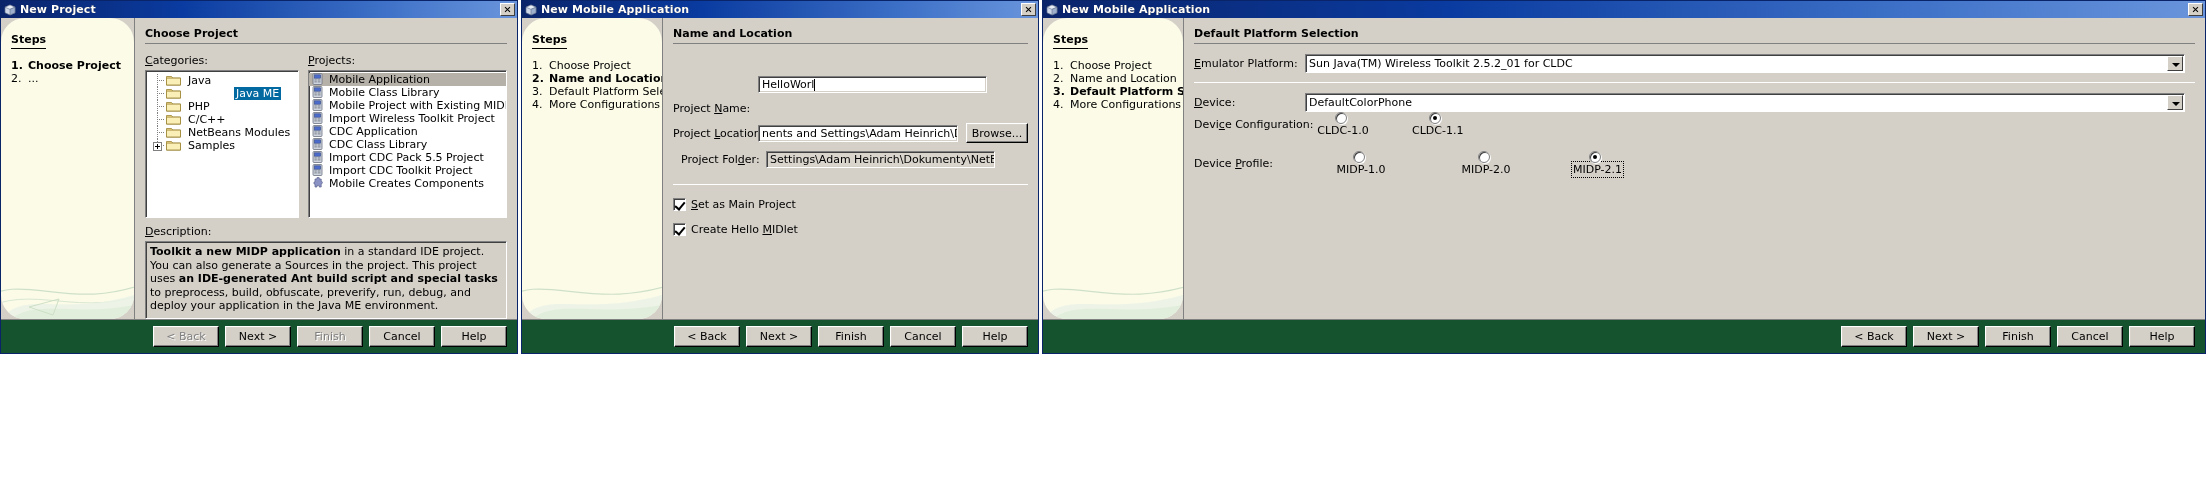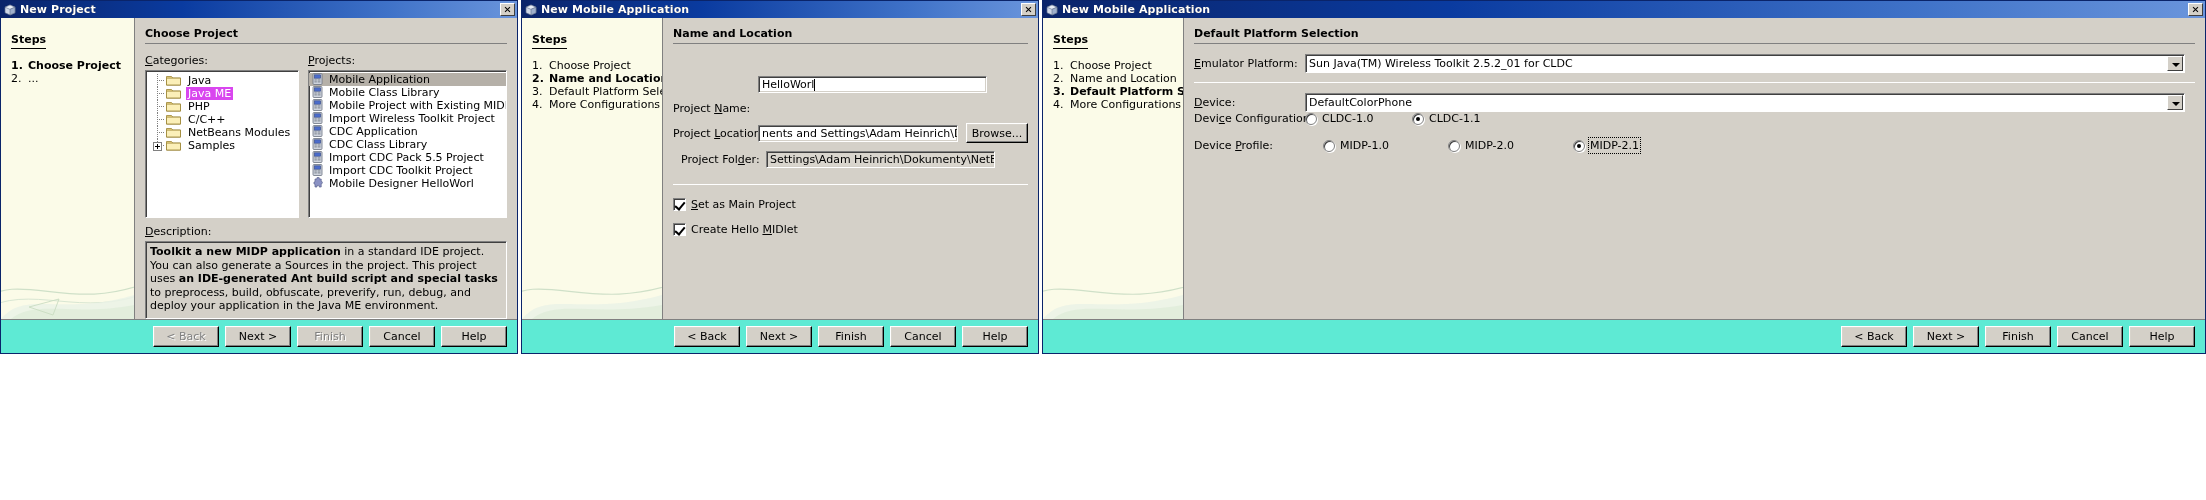--- a/index.html
+++ b/index.html
@@ -74,20 +74,21 @@
   }
 
   
   .steps-pane {
     width: 133px;
     background: #fbfbe8;
     flex: none;
     padding: 10px 0 0 0;
     position: relative;
     overflow: hidden;
+    border-radius: 24px;
   }
   .steps-pane.wide { width: 140px; }
   .steps-head {
     font-size: 11px;
     font-weight: bold;
     color: #000;
     margin: 0 8px 1px 10px;
     padding-bottom: 2px;
     border-bottom: 1px solid #000;
     display: inline-block;
@@ -240,22 +241,23 @@
     left: 3px; top: 1px; width: 1px; height: 5px; background: #000;
   }
   .folder {
     width: 16px; height: 13px; flex: none;
     margin-right: 4px;
     position: relative;
   }
   .folder svg { display: block; }
   .tree-label { line-height: 13px; padding: 0 2px; }
   .tree-label.sel {
-    background: #d946ef;
+    background: #0369a1;
     color: #ffffff;
+    margin-left: 48px;
   }
   .list-row {
     display: flex;
     align-items: center;
     height: 13px;
     font-size: 11px;
     color: #000;
     white-space: nowrap;
   }
   .list-row .ic { width: 14px; height: 13px; flex: none; margin: 0 4px 0 2px; }
@@ -329,21 +331,21 @@
   }
   .chk.on::after {
     content: "";
     position: absolute;
     left: 3px; top: 1px;
     width: 4px; height: 8px;
     border: solid #000;
     border-width: 0 2px 2px 0;
     transform: rotate(40deg);
   }
-  .rad-row { display: flex; align-items: center; }
+  .rad-row { display: flex; align-items: center; flex-direction: column; }
   .rad {
     width: 12px; height: 12px; flex: none;
     border-radius: 50%;
     background: #ffffff;
     border: 1px solid #808080;
     box-shadow: inset 1px 1px 0 #404040, 1px 1px 0 #ffffff;
     position: relative;
     margin-right: 5px;
     cursor: default;
   }
@@ -363,21 +365,21 @@
   .sep {
     height: 1px;
     background: #808080;
     border-bottom: 1px solid #ffffff;
   }
 
   
   .footer {
     flex: none;
     height: 34px;
-    background: #5eead4;
+    background: #14532d;
     border-top: 1px solid #808080;
     display: flex;
     align-items: center;
     justify-content: flex-end;
     padding: 0 10px;
     gap: 6px;
   }
 </style>
 </head>
 <body>
@@ -603,21 +605,21 @@
                       </svg>
                     </span>
                     <span class="list-txt">Import CDC Toolkit Project</span>
                   </div>
                   <div class="list-row">
                     <span class="ic">
                       <svg width="13" height="12" viewBox="0 0 13 12">
                         <path d="M4 2h2a1.2 1.2 0 1 1 2.2 0h2v2.4a1.2 1.2 0 1 1 0 2.4V10H8.2a1.2 1.2 0 1 0-2.2 0H4V7.2a1.2 1.2 0 1 1 0-2.4z" fill="#8b92c4" stroke="#5d648f" stroke-width="0.7"></path>
                       </svg>
                     </span>
-                    <span class="list-txt">Mobile Designer HelloWorl</span>
+                    <span class="list-txt">Mobile Creates Components</span>
                   </div>
                 </div>
             </div>
           </div>
         </div>
 
         <div class="lbl" style="margin-top:7px; margin-bottom:3px;"><span class="u">D</span>escription:</div>
         <div class="descbox" style="height:78px;">
           <span id="desc-1"><b>Toolkit a new MIDP application</b><span> in a standard IDE project. You can also generate a Sources in the project. This project uses </span><b>an IDE-generated Ant build script and special tasks</b><span> to preprocess, build, obfuscate, preverify, run, debug, and deploy your application in the Java ME environment.</span></span>
         </div>

